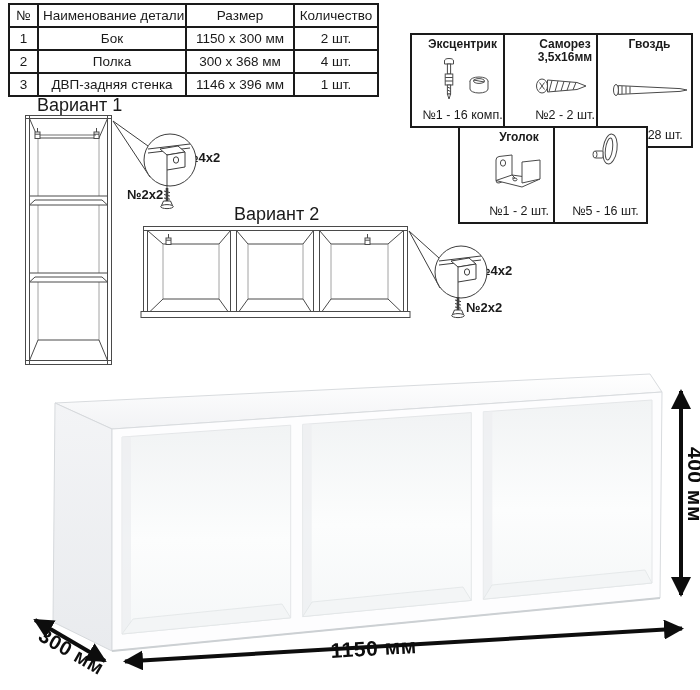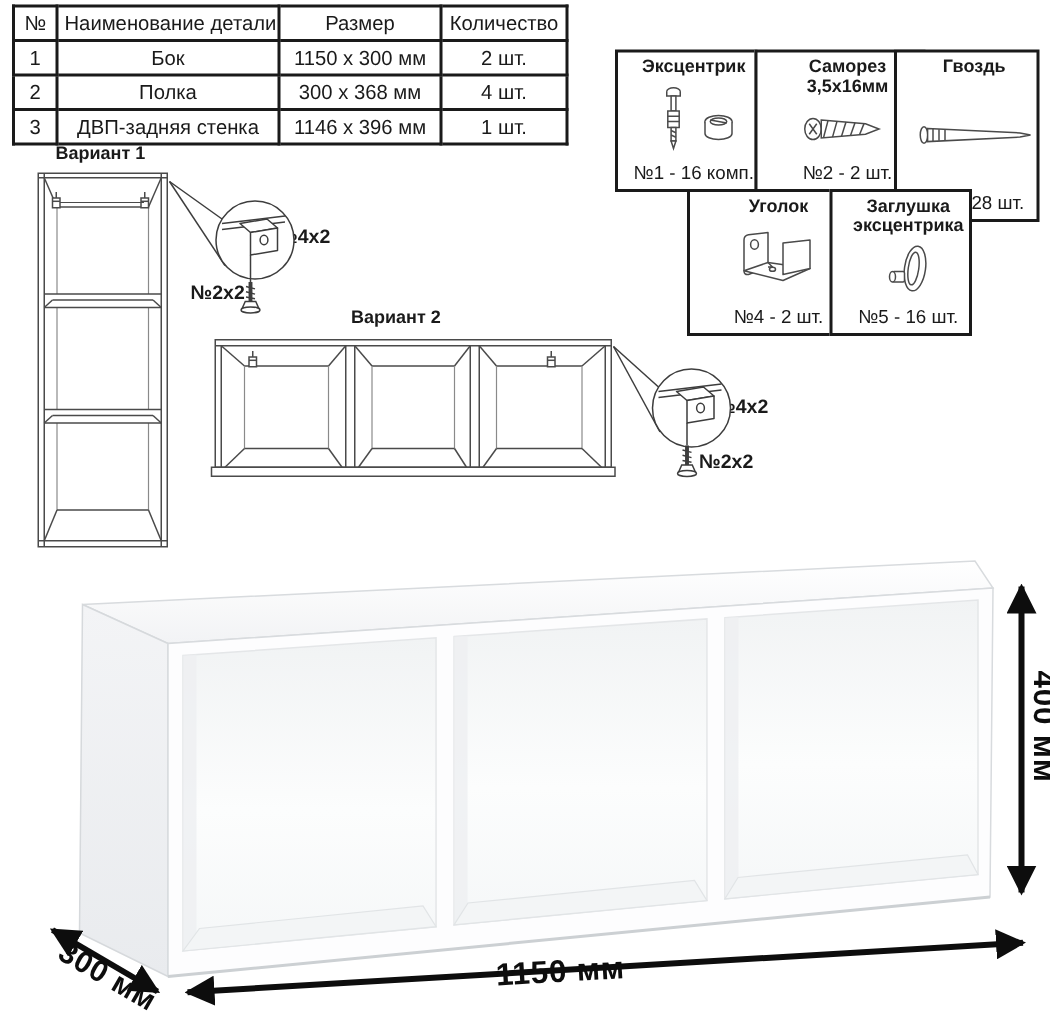--- a/index.html
+++ b/index.html
@@ -16,21 +16,21 @@
 
   
   .hw-cell{position:absolute;background:#fff;border:2px solid #1a1a1a;
       display:flex;flex-direction:column;align-items:center;justify-content:space-between;
       box-sizing:border-box;padding:3px 2px 4px 12px;}
   .hw-name{font-size:12px;font-weight:700;text-align:center;line-height:13px;}
   .hw-count{font-size:12.5px;font-weight:400;white-space:nowrap;}
   .hw-icon{flex:0 0 auto;}
 
   
-  .variant-title{font-size:12px;font-weight:700;}
+  .variant-title{font-size:18px;font-weight:400;}
   .callout-label{font-size:13px;font-weight:700;white-space:nowrap;}
   .dim-label{font-size:21px;font-weight:700;white-space:nowrap;letter-spacing:.5px;color:#0d0d0d;}
   .rot{transform-origin:0 0;}
 </style>
 </head>
 <body>
 
 <table class="parts abs" style="left:8px;top:3px;width:369px;">
   <colgroup>
       <col style="width:29px">
@@ -125,25 +125,24 @@
   <svg class="hw-icon" width="62" height="44" viewBox="0 0 62 44">
     <g stroke="#4a4a4a" fill="#ffffff" stroke-width="1" stroke-linejoin="round">
       <path d="M8,8 Q8,5 11,4.5 L24,3 L24,26 L11,31 Q8,31.5 8,28.5 Z"></path>
       <ellipse cx="15" cy="11" rx="2.6" ry="3.2"></ellipse>
       <path d="M8,28.5 L24,23 L52,27 L34,35 Z"></path>
       <path d="M34,10 L52,8 L52,27 L34,31 Z"></path>
       <path d="M24,23 L27,26 L24,26" fill="none"></path>
       <ellipse cx="27" cy="27.5" rx="2" ry="1.4"></ellipse>
     </g>
   </svg>
-  <div class="hw-count">№4 - 2 шт.</div>
+  <div class="hw-count">№1 - 2 шт.</div>
 </div>
 
 <div class="hw-cell" style="left:553px;top:126px;width:95px;height:98px;">
-  <div class="hw-name">Заглушка эксцентрика</div>
   <svg class="hw-icon" width="40" height="40" viewBox="0 0 40 40">
     <g stroke="#4a4a4a" fill="#ffffff" stroke-width="1">
       <ellipse cx="24" cy="18" rx="7" ry="15" transform="rotate(8 24 18)"></ellipse>
       <ellipse cx="23" cy="18" rx="3.5" ry="11" transform="rotate(8 23 18)"></ellipse>
       <rect x="9" y="20" width="8" height="7" rx="1"></rect>
       <ellipse cx="9" cy="23.5" rx="2" ry="3.5"></ellipse>
     </g>
   </svg>
   <div class="hw-count">№5 - 16 шт.</div>
 </div>

